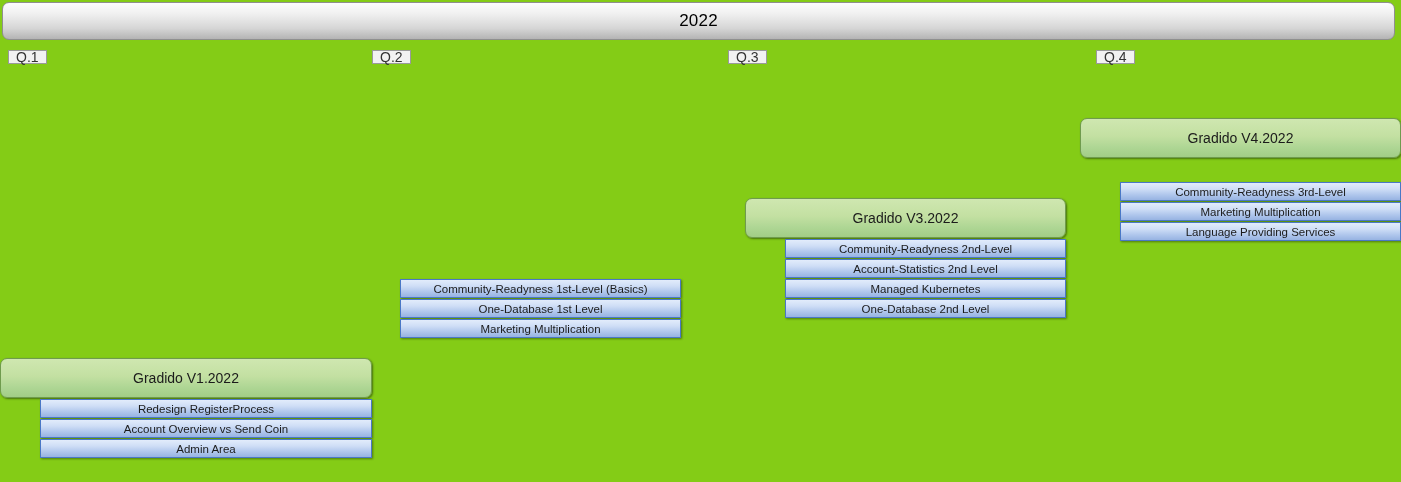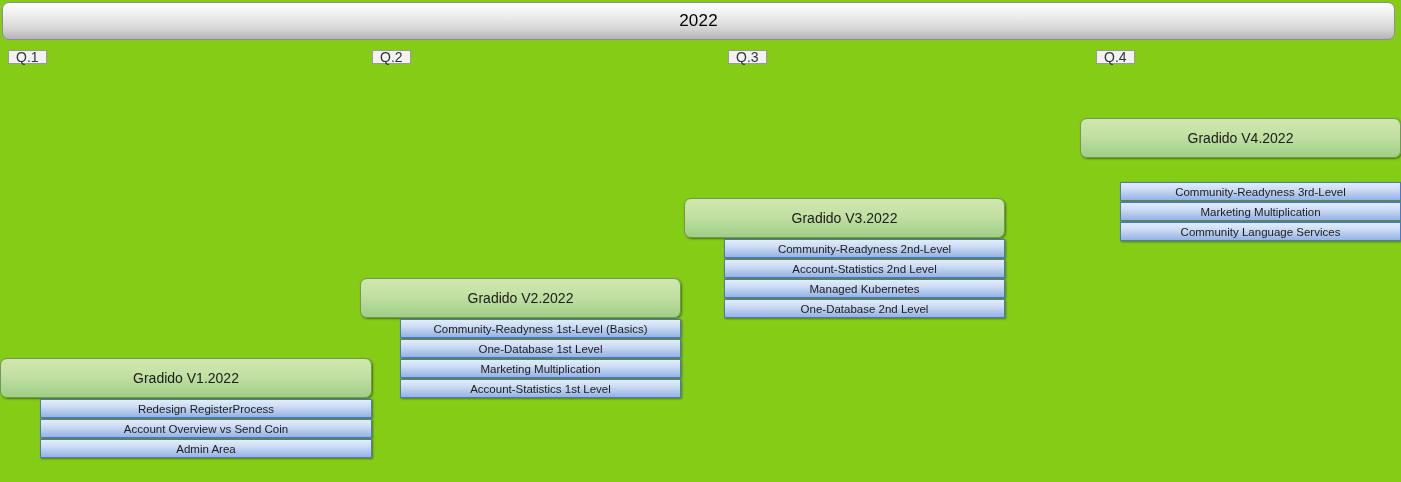--- a/index.html
+++ b/index.html
@@ -133,39 +133,33 @@
           </div>
           <div class="group-item">
             <span class="group-item-label">Account Overview vs Send Coin</span>
           </div>
           <div class="group-item">
             <span class="group-item-label">Admin Area</span>
           </div>
         </div>
       </div>
       <div class="group" style="left: 360px; top: 278px; width: 321px;">
-        <div class="group-header">
-          <span class="group-header-label">Gradido V2.2022</span>
-        </div>
         <div class="group-items" style="margin-left: 40px;">
           <div class="group-item">
             <span class="group-item-label">Community-Readyness 1st-Level (Basics)</span>
           </div>
           <div class="group-item">
             <span class="group-item-label">One-Database 1st Level</span>
           </div>
           <div class="group-item">
             <span class="group-item-label">Marketing Multiplication</span>
           </div>
-          <div class="group-item">
-            <span class="group-item-label">Account-Statistics 1st Level</span>
-          </div>
         </div>
       </div>
-      <div class="group" style="left: 684px; top: 198px; width: 321px;">
+      <div class="group" style="left: 745px; top: 198px; width: 321px;">
         <div class="group-header">
           <span class="group-header-label">Gradido V3.2022</span>
         </div>
         <div class="group-items" style="margin-left: 40px;">
           <div class="group-item">
             <span class="group-item-label">Community-Readyness 2nd-Level</span>
           </div>
           <div class="group-item">
             <span class="group-item-label">Account-Statistics 2nd Level</span>
           </div>
@@ -182,19 +176,19 @@
           <span class="group-header-label">Gradido V4.2022</span>
         </div>
         <div class="group-items" style="margin-left: 40px; margin-top: 24px;">
           <div class="group-item">
             <span class="group-item-label">Community-Readyness 3rd-Level</span>
           </div>
           <div class="group-item">
             <span class="group-item-label">Marketing Multiplication</span>
           </div>
           <div class="group-item">
-            <span class="group-item-label">Community Language Services</span>
+            <span class="group-item-label">Language Providing Services</span>
           </div>
         </div>
       </div>
     </div>
 
 </div>
 
 </body></html>

